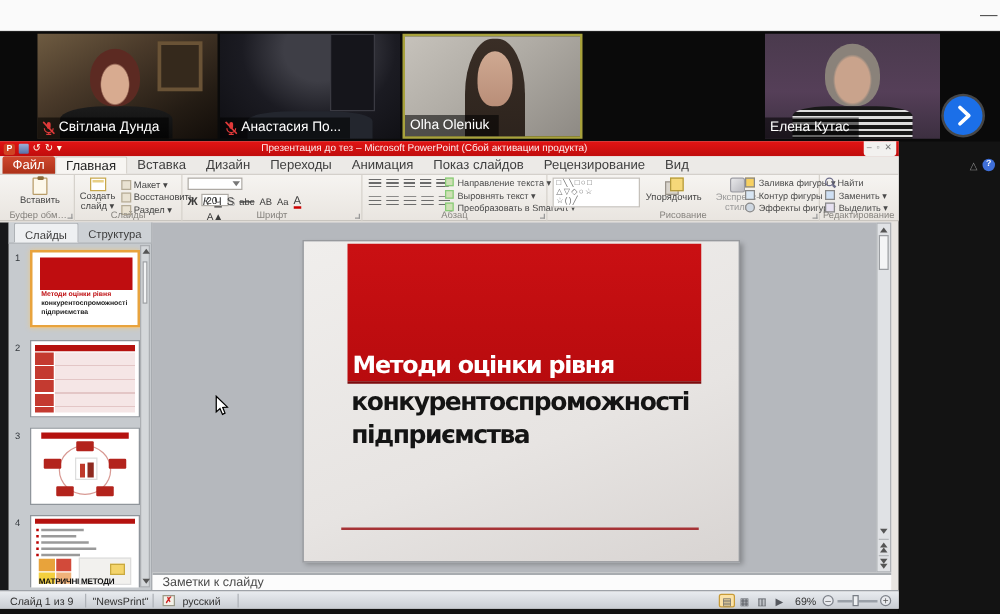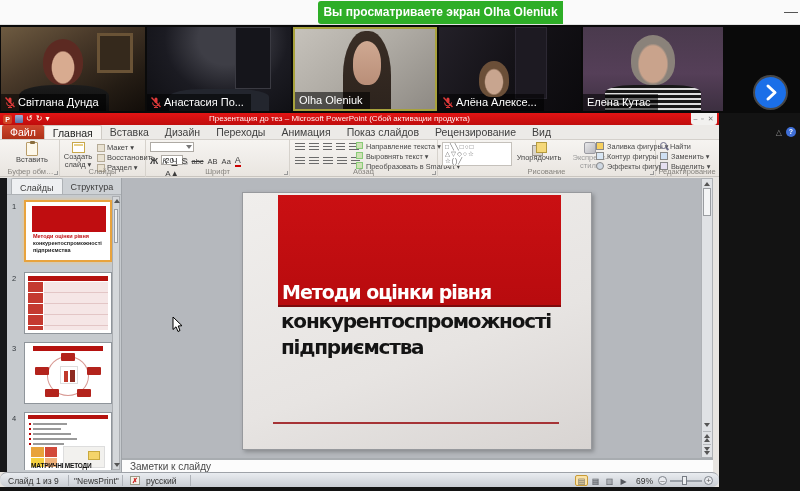--- a/index.html
+++ b/index.html
@@ -13,21 +13,21 @@
   .topbar-left{left:4px;top:23px;font-size:11px;color:#333;}
   .banner{left:318px;top:1px;width:245px;height:23px;background:#2eae27;color:#fff;
           font-size:12px;font-weight:bold;text-align:center;line-height:23px;border-radius:3px 0 0 3px;
           white-space:nowrap;overflow:hidden;}
   .viewset{left:563px;top:1px;width:172px;height:23px;background:#161616;color:#fff;
            font-size:12px;text-align:center;line-height:23px;border-radius:0 3px 3px 0;white-space:nowrap;}
   .minbtn{left:784px;top:3px;font-size:14px;color:#555;}
 
   
   .strip{left:0;top:25px;width:800px;height:88px;background:#0a0a0a;}
-  .tile{position:absolute;top:2px;height:84px;overflow:hidden;background:#111;}
+  .tile{position:absolute;top:2px;height:84px;overflow:hidden;background:#111;margin-left:29px;}
   .tile .vbody{position:absolute;left:0;right:0;bottom:0;}
   .namebar{position:absolute;left:0;bottom:0;display:flex;align-items:center;gap:3px;
            background:rgba(0,0,0,.55);color:#fff;font-size:11px;padding:2px 7px 3px 4px;white-space:nowrap;}
   .t1{left:1px;width:144px;background:linear-gradient(150deg,#6e5b41 0%,#4a3a2a 35%,#241c14 75%,#120d09 100%);}
   .t1::before{content:"";position:absolute;left:96px;top:6px;width:30px;height:34px;border:3px solid #6a5336;background:#35291c;}
   .t1::after{content:"";position:absolute;left:42px;top:12px;width:40px;height:46px;border-radius:50% 50% 45% 45%;
              background:radial-gradient(ellipse at 50% 62%,#d8ab90 0 38%,#5c2a22 42% 100%);}
   .t1 .vbody{height:26px;background:linear-gradient(#1c1c1c,#0c0c0c);border-radius:40% 40% 0 0;width:90px;left:18px;}
   .t2{left:147px;width:144px;background:radial-gradient(ellipse at 55% 15%,#3e3e46 0 25%,#1b1b22 55%,#0e0e12 100%);}
   .t2::before{content:"";position:absolute;left:88px;top:0;width:34px;height:60px;border:1px solid #3a3a42;background:#15151b;}
@@ -136,21 +136,21 @@
        font-size:20px;letter-spacing:-1.2px;color:#141414;white-space:nowrap;}
   .redline{position:absolute;left:30px;top:229px;width:286px;height:2px;background:#a63336;}
   .vscroll{left:701px;top:178px;width:12px;height:280px;background:#e0e2e5;border:1px solid #aeb1b5;}
   .vthumb{position:absolute;left:1px;top:9px;width:8px;height:28px;background:#f4f5f6;border:1px solid #9a9da1;}
   .navbtn{position:absolute;left:1px;width:8px;height:12px;border-top:1px solid #b5b8bb;}
 
   
   .notes{left:122px;top:458px;width:591px;height:14px;background:#fcfcfc;border-top:2px solid #a8acb0;
          font-size:10px;color:#4a4a4a;line-height:14px;padding-left:8px;}
   .status{left:0;top:472px;width:719px;height:15px;background:linear-gradient(#e9ecf0,#c9cdd3);
-          border-top:1px solid #9ea2a8;font-size:8.5px;color:#333;border-radius:7px;}
+          border-top:1px solid #9ea2a8;font-size:8.5px;color:#333;}
   .stitem{position:absolute;top:3px;white-space:nowrap;}
   .ssep{position:absolute;top:2px;width:1px;height:11px;background:#aeb2b8;}
   .viewbtn{position:absolute;top:2px;width:13px;height:11px;text-align:center;font-size:8px;line-height:11px;color:#55585e;
            border:1px solid transparent;}
   .viewbtn.sel{background:#fbe2a6;border:1px solid #c89b37;border-radius:2px;}
   .spell{position:absolute;top:3px;width:10px;height:9px;background:#f4f1e8;border:1px solid #998;color:#c22;
          font-size:7px;line-height:8px;text-align:center;font-weight:bold;}
   .ztrack{position:absolute;top:7px;height:2px;background:#9aa0a8;}
   .zthumb{position:absolute;top:3px;width:5px;height:9px;background:#eef0f2;border:1px solid #777c84;}
   .zcirc{position:absolute;top:3px;width:9px;height:9px;border-radius:50%;border:1px solid #7d828a;color:#555;
@@ -184,21 +184,20 @@
 
   .cursor{left:172px;top:316px;width:11px;height:17px;}
 </style>
 </head>
 <body>
 
 <div class="stage">
 
   <div class="abs topbar">
     <span class="abs topbar-left">ин</span>
-    <div class="abs banner">Вы просматриваете экран Olha Oleniuk</div>
     <span class="abs minbtn">—</span>
   </div>
 
   <div class="abs strip">
     <div class="tile t1">
       <div class="vbody"></div>
       <div class="namebar">
         <svg class="micmute" viewBox="0 0 10 11">
           <rect x="3.5" y="0.5" width="3" height="5.5" rx="1.5" fill="#e03a3a"></rect>
           <path d="M1.5 5.5a3.5 3.5 0 0 0 7 0M5 9v2M3 10.5h4" stroke="#e03a3a" stroke-width="1" fill="none"></path>
@@ -214,30 +213,20 @@
           <rect x="3.5" y="0.5" width="3" height="5.5" rx="1.5" fill="#e03a3a"></rect>
           <path d="M1.5 5.5a3.5 3.5 0 0 0 7 0M5 9v2M3 10.5h4" stroke="#e03a3a" stroke-width="1" fill="none"></path>
           <line x1="0.5" y1="0.5" x2="9.5" y2="10" stroke="#e03a3a" stroke-width="1.4"></line>
         </svg>
         <span>Анастасия По...</span>
       </div>
     </div>
     <div class="tile t3">
       <div class="namebar">
         <span>Olha Oleniuk</span>
-      </div>
-    </div>
-    <div class="tile t4">
-      <div class="namebar">
-        <svg class="micmute" viewBox="0 0 10 11">
-          <rect x="3.5" y="0.5" width="3" height="5.5" rx="1.5" fill="#e03a3a"></rect>
-          <path d="M1.5 5.5a3.5 3.5 0 0 0 7 0M5 9v2M3 10.5h4" stroke="#e03a3a" stroke-width="1" fill="none"></path>
-          <line x1="0.5" y1="0.5" x2="9.5" y2="10" stroke="#e03a3a" stroke-width="1.4"></line>
-        </svg>
-        <span>Алёна Алексе...</span>
       </div>
     </div>
     <div class="tile t5">
       <div class="vbody"></div>
       <div class="namebar">
         <span>Елена Кутас</span>
       </div>
     </div>
     <div class="abs nextbtn">
       <svg width="31" height="31" viewBox="0 0 31 31">

